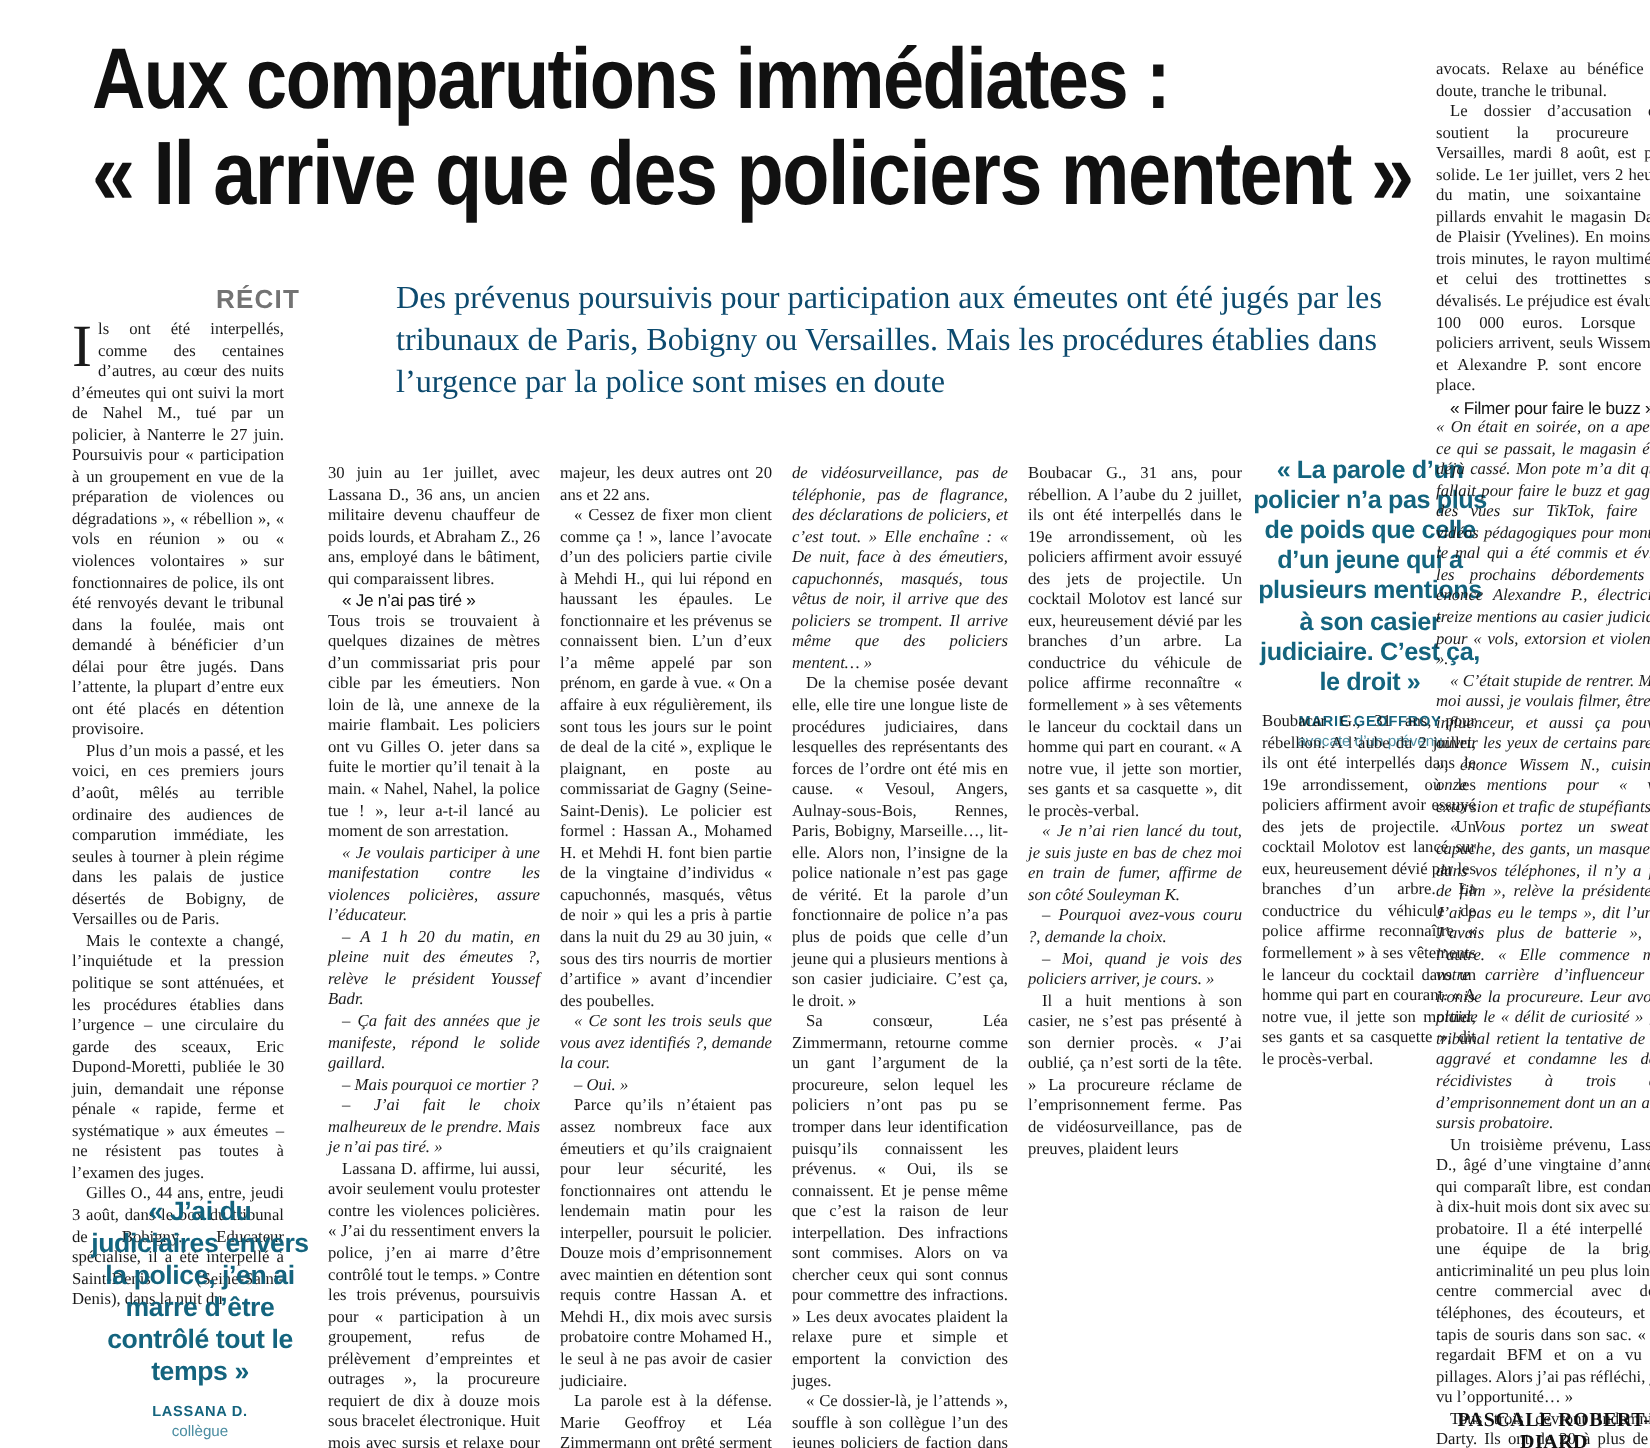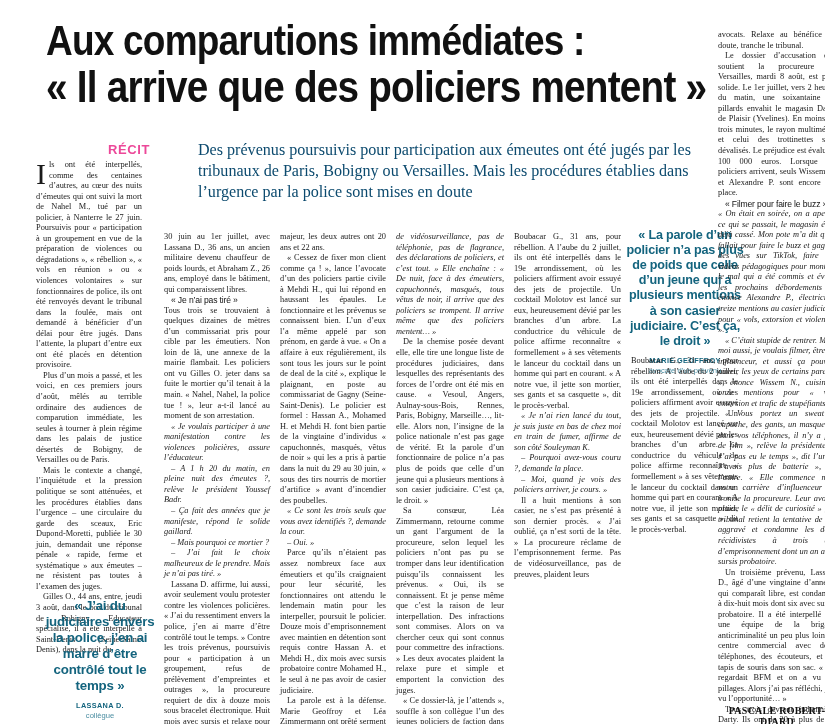--- a/index.html
+++ b/index.html
@@ -53,21 +53,21 @@
   .kicker {
     position: absolute;
     left: 18px;
     top: 142px;
     width: 104px;
     text-align: right;
     font-family: "Liberation Sans", sans-serif;
     font-weight: bold;
     font-size: 13px;
     letter-spacing: 0.6px;
-    color: #ec4899;
+    color: #737373;
   }
   .standfirst {
     position: absolute;
     left: 170px;
     top: 140px;
     width: 516px;
     font-family: "Liberation Serif", serif;
     font-size: 16.1px;
     line-height: 1.30;
     color: #0c4a6e;
@@ -222,21 +222,21 @@
     <p class="noindent it">de vidéosurveillance, pas de téléphonie, pas de flagrance, des déclarations de policiers, et c’est tout. » Elle enchaîne : « De nuit, face à des émeutiers, capuchonnés, masqués, tous vêtus de noir, il arrive que des policiers se trompent. Il arrive même que des policiers mentent… »</p>
     <p>De la chemise posée devant elle, elle tire une longue liste de procédures judiciaires, dans lesquelles des représentants des forces de l’ordre ont été mis en cause. « Vesoul, Angers, Aulnay-sous-Bois, Rennes, Paris, Bobigny, Marseille…, lit-elle. Alors non, l’insigne de la police nationale n’est pas gage de vérité. Et la parole d’un fonctionnaire de police n’a pas plus de poids que celle d’un jeune qui a plusieurs mentions à son casier judiciaire. C’est ça, le droit. »</p>
     <p>Sa consœur, Léa Zimmermann, retourne comme un gant l’argument de la procureure, selon lequel les policiers n’ont pas pu se tromper dans leur identification puisqu’ils connaissent les prévenus. « Oui, ils se connaissent. Et je pense même que c’est la raison de leur interpellation. Des infractions sont commises. Alors on va chercher ceux qui sont connus pour commettre des infractions. » Les deux avocates plaident la relaxe pure et simple et emportent la conviction des juges.</p>
     <p>« Ce dossier-là, je l’attends », souffle à son collègue l’un des jeunes policiers de faction dans la salle d’audience de la 23e chambre du tribunal correctionnel de Paris, jeudi 10 août, où doivent être jugés les deux hommes qui croupissent dans le box.</p>
 
   </div>
 
   <div class="col" id="col5">
     <p class="noindent">Boubacar G., 31 ans, pour rébellion. A l’aube du 2 juillet, ils ont été interpellés dans le 19e arrondissement, où les policiers affirment avoir essuyé des jets de projectile. Un cocktail Molotov est lancé sur eux, heureusement dévié par les branches d’un arbre. La conductrice du véhicule de police affirme reconnaître « formellement » à ses vêtements le lanceur du cocktail dans un homme qui part en courant. « A notre vue, il jette son mortier, ses gants et sa casquette », dit le procès-verbal.</p>
     <p class="it">« Je n’ai rien lancé du tout, je suis juste en bas de chez moi en train de fumer, affirme de son côté Souleyman K.</p>
-    <p class="it dash">– Pourquoi avez-vous couru ?, demande la place.</p>
+    <p class="it dash">– Pourquoi avez-vous couru ?, demande la choix.</p>
     <p class="it dash">– Moi, quand je vois des policiers arriver, je cours. »</p>
     <p>Il a huit mentions à son casier, ne s’est pas présenté à son dernier procès. « J’ai oublié, ça n’est sorti de la tête. » La procureure réclame de l’emprisonnement ferme. Pas de vidéosurveillance, pas de preuves, plaident leurs</p>
   </div>
 
   <div class="pullquote" id="pq2">
     <div class="pq-text">« La parole d’un policier n’a pas plus de poids que celle d’un jeune qui a plusieurs mentions à son casier judiciaire. C’est ça, le droit »</div>
     <div class="pq-name">MARIE GEOFFROY</div>
     <div class="pq-role">avocate d’un prévenu</div>
   </div>
 

